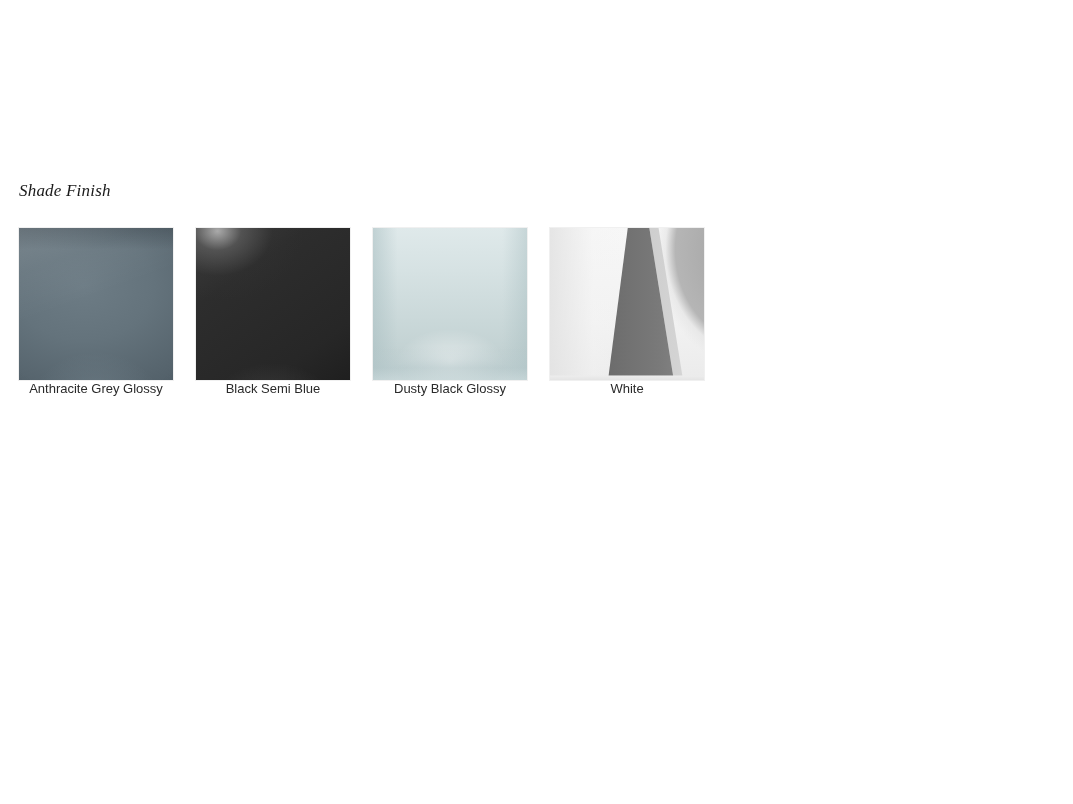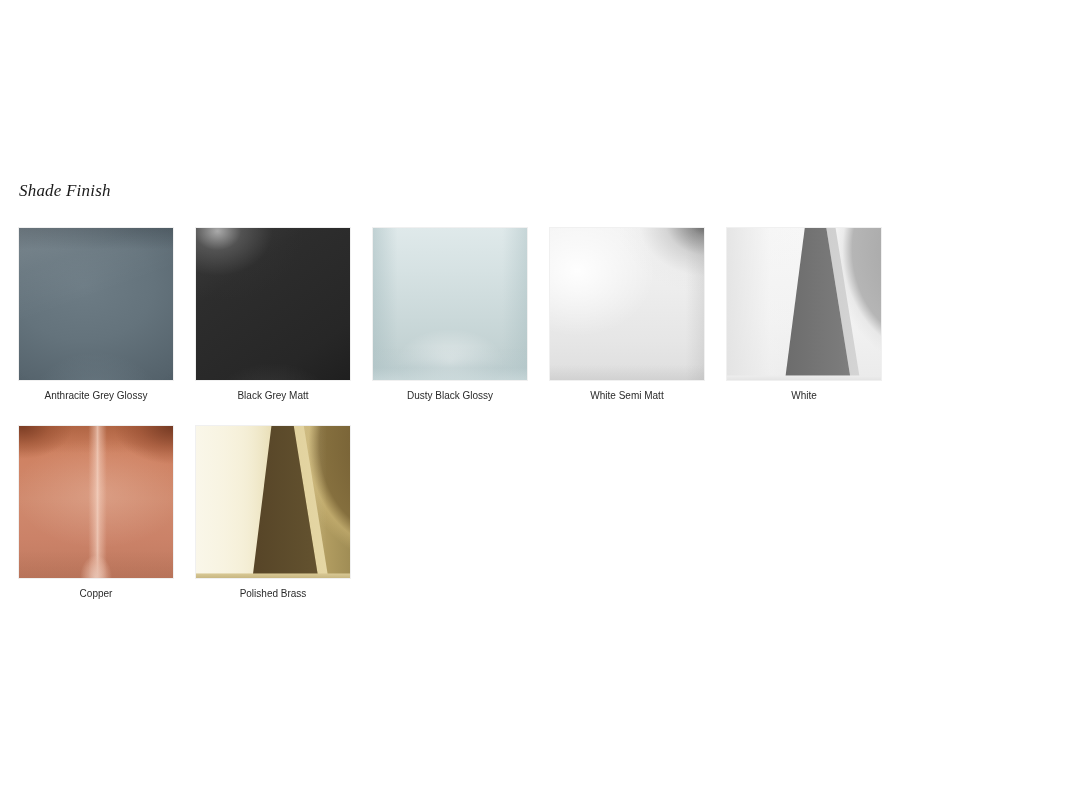--- a/index.html
+++ b/index.html
@@ -67,23 +67,23 @@
 
   .swatch-tile .layer {
     position: absolute;
     left: 0;
     top: 0;
     width: 100%;
     height: 100%;
   }
 
   .swatch-label {
-    margin-top: 8px;
+    margin-top: 1px;
     font-family: "Liberation Sans", sans-serif;
-    font-size: 10px;
+    font-size: 13px;
     line-height: 16px;
     color: #2a2a2a;
     text-align: right;
     white-space: nowrap;
   }
 
   
   .sw-anthracite .base {
     background:
       radial-gradient(120% 95% at 42% 38%, #6d7c85 0%, #64737c 38%, #56646d 72%, #4a5760 100%);
@@ -273,79 +273,44 @@
         <div class="swatch-label">Anthracite Grey Glossy</div>
       </div>
 
       <div class="swatch-item">
         <div class="swatch-tile sw-black">
           <div class="layer base"></div>
           <div class="layer grad"></div>
           <div class="layer peak"></div>
           <div class="layer hi"></div>
         </div>
-        <div class="swatch-label">Black Grey Matt</div>
+        <div class="swatch-label">Black Semi Blue</div>
       </div>
 
       <div class="swatch-item">
         <div class="swatch-tile sw-dustyblue">
           <div class="layer base"></div>
           <div class="layer peak"></div>
           <div class="layer sides"></div>
           <div class="layer skirt"></div>
         </div>
         <div class="swatch-label">Dusty Black Glossy</div>
       </div>
 
 
-      <div class="swatch-item">
-        <div class="swatch-tile sw-white">
-          <div class="layer base"></div>
-          <div class="layer hi"></div>
-          <div class="layer shadow"></div>
-          <div class="layer edge"></div>
-        </div>
-        <div class="swatch-label">White Semi Matt</div>
-      </div>
 
       <div class="swatch-item">
         <div class="swatch-tile sw-chrome">
           <div class="layer base"></div>
           <div class="layer arc"></div>
           <div class="layer leftshade"></div>
           <div class="layer band2"></div>
           <div class="layer band"></div>
           <div class="layer floor"></div>
         </div>
         <div class="swatch-label">White</div>
       </div>
 
     </div>
 
-    <div class="swatch-row">
-
-      <div class="swatch-item">
-        <div class="swatch-tile sw-copper">
-          <div class="layer base"></div>
-          <div class="layer darktop"></div>
-          <div class="layer centerline"></div>
-          <div class="layer peak"></div>
-          <div class="layer sheen"></div>
-        </div>
-        <div class="swatch-label">Copper</div>
-      </div>
-
-      <div class="swatch-item">
-        <div class="swatch-tile sw-brass">
-          <div class="layer base"></div>
-          <div class="layer arc"></div>
-          <div class="layer leftcream"></div>
-          <div class="layer band2"></div>
-          <div class="layer band"></div>
-          <div class="layer floor"></div>
-        </div>
-        <div class="swatch-label">Polished Brass</div>
-      </div>
-
-    </div>
 
   </div>
 </div>
 
 </body></html>

